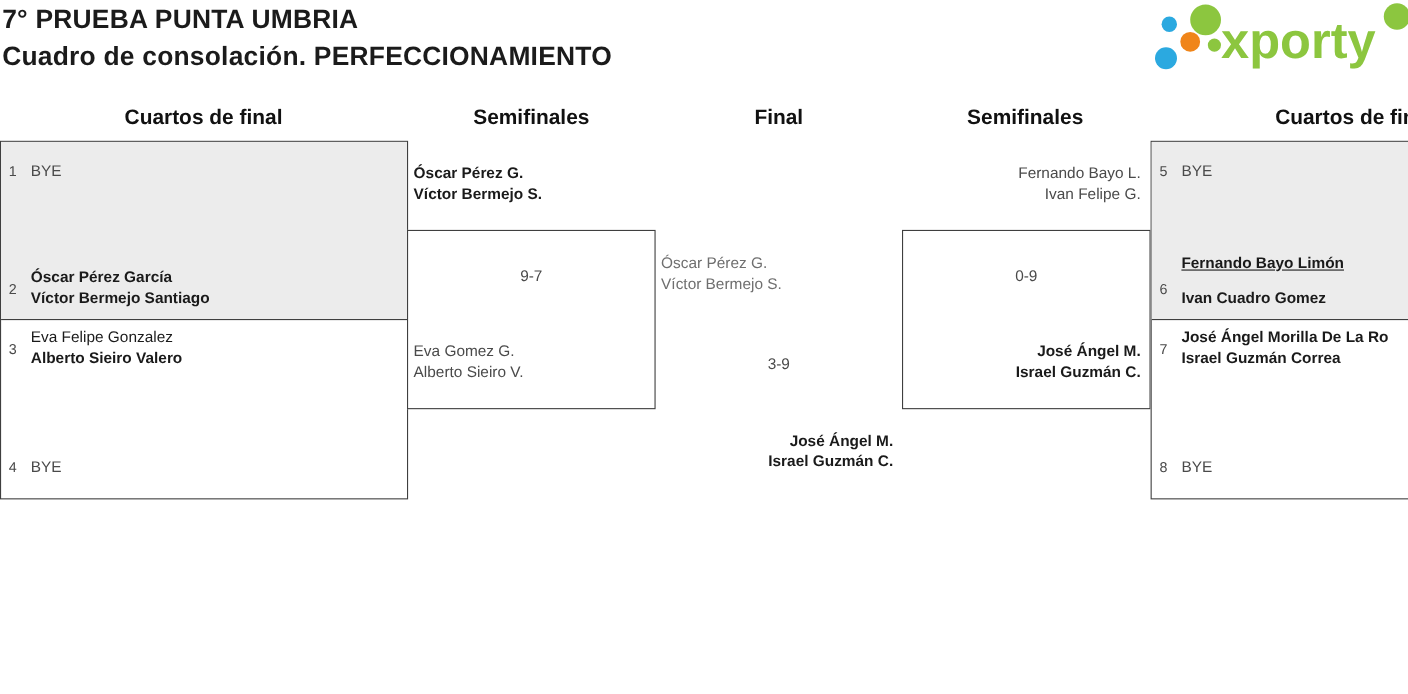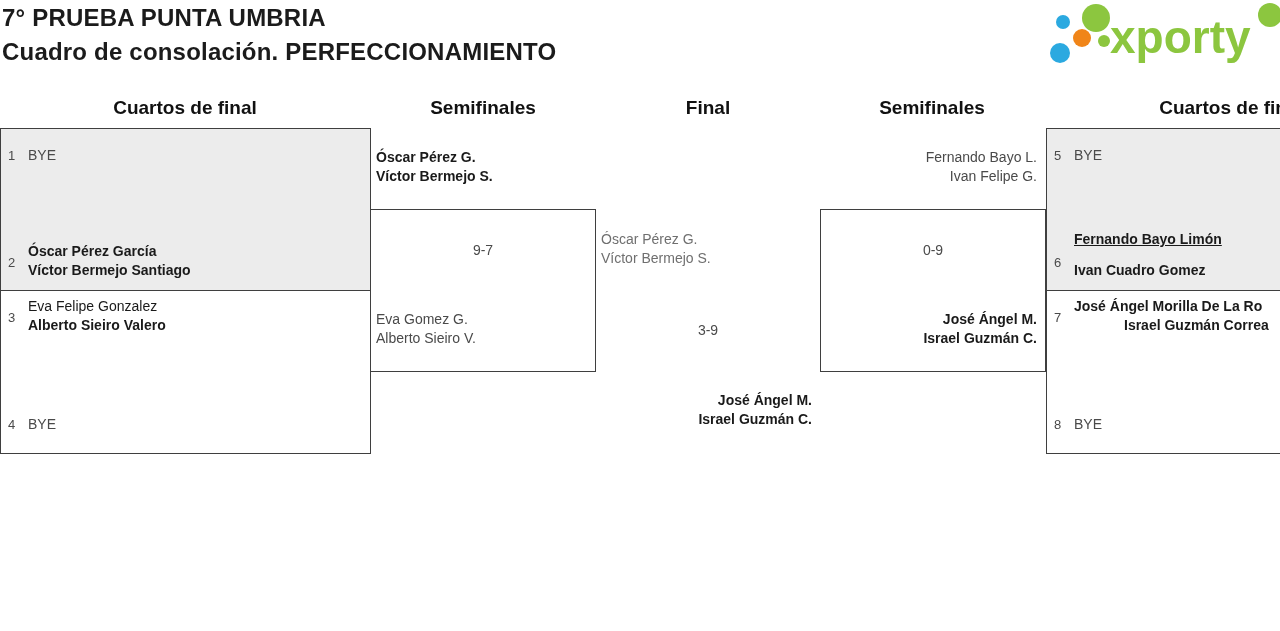--- a/index.html
+++ b/index.html
@@ -93,16 +93,16 @@
 
 <div class="abs seed" style="left:1054px;top:148px;">5</div>
 <div class="abs name muted" style="left:1074px;top:148px;">BYE</div>
 
 <div class="abs seed" style="left:1054px;top:255px;">6</div>
 <div class="abs name bold" style="left:1074px;top:232px;text-decoration:underline;">Fernando Bayo Limón</div>
 <div class="abs name bold" style="left:1074px;top:263px;">Ivan Cuadro Gomez</div>
 
 <div class="abs seed" style="left:1054px;top:310px;">7</div>
 <div class="abs name bold" style="left:1074px;top:299px;">José Ángel Morilla De La Ro</div>
-<div class="abs name bold" style="left:1124px;top:318px;">Israel Guzmán Correa</div>
+<div class="abs name bold" style="left:1074px;top:318px;">Israel Guzmán Correa</div>
 
 <div class="abs seed" style="left:1054px;top:417px;">8</div>
 <div class="abs name muted" style="left:1074px;top:417px;">BYE</div>
 
 </body></html>

